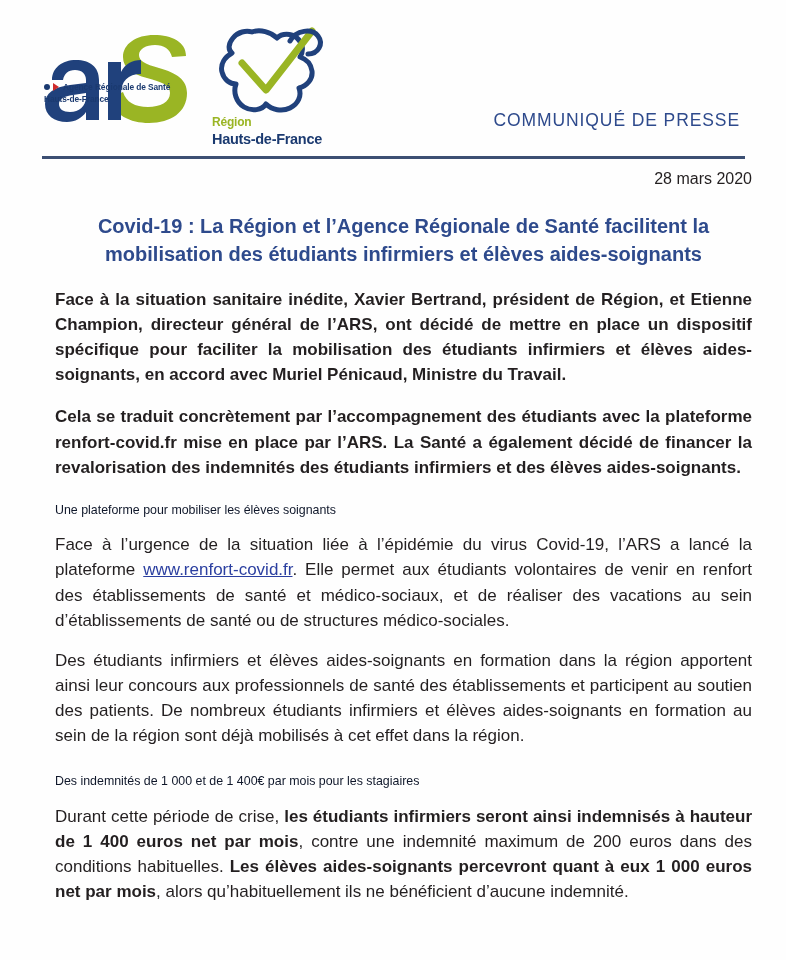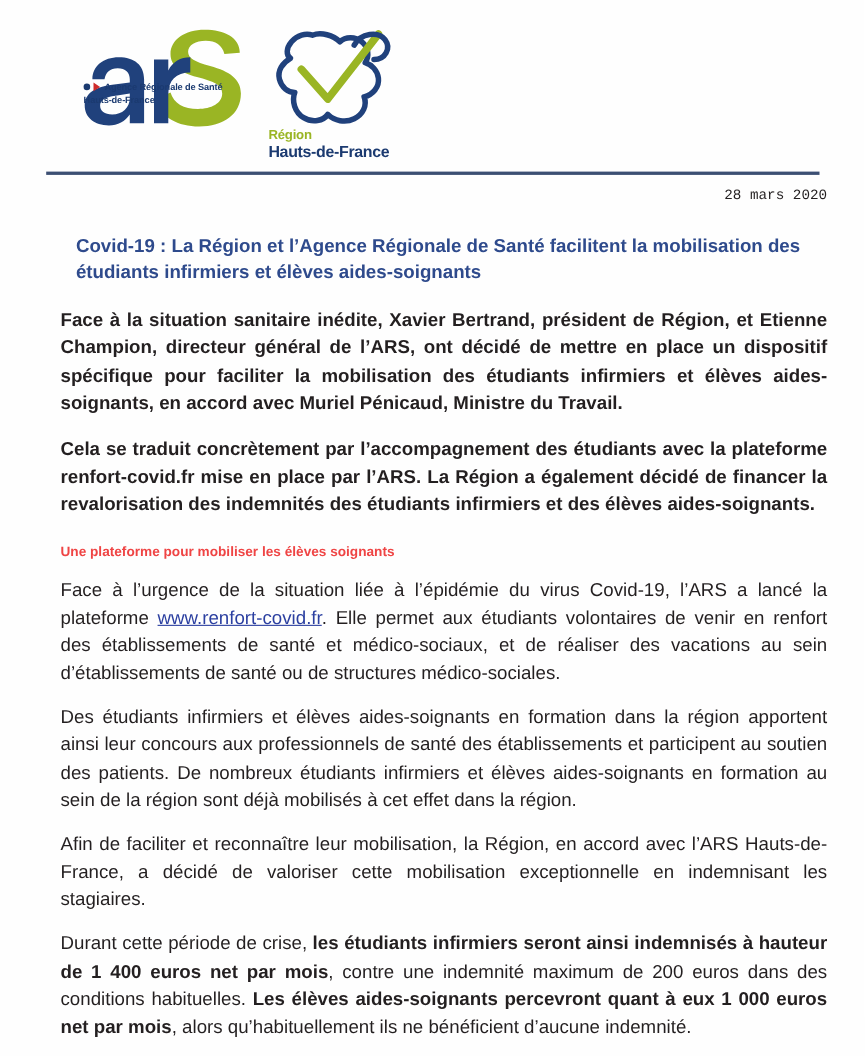--- a/index.html
+++ b/index.html
@@ -28,24 +28,24 @@
   
   .header {
     position: relative;
     height: 152px;
     padding: 0 42px;
     box-sizing: border-box;
   }
 
   .logos {
     position: absolute;
-    left: 72px;
+    left: 40px;
     top: 24px;
     display: flex;
-    align-items: flex-start;
+    align-items: flex-end;
     gap: 16px;
   }
 
   
   .ars-logo {
     position: relative;
     width: 152px;
     height: 120px;
   }
   .ars-wordmark {
@@ -152,57 +152,56 @@
     width: 703px;
     height: 2.5px;
     background: #3c4f73;
   }
 
   
   .doc-date {
     position: absolute;
     right: 34px;
     top: 170px;
-    font-size: 13px;
+    font-size: 16px;
     color: #231f20;
-    font-family: Liberation Mono, monospace;
   }
 
   .content {
     position: absolute;
     left: 55px;
     top: 212px;
     width: 697px;
   }
 
   .doc-title {
-    text-align: left;
-    font-size: 17px;
+    text-align: center;
+    font-size: 20px;
     font-weight: bold;
     color: #2e4a8c;
     line-height: 1.42;
     margin: 0 14px 18px 14px;
   }
 
   p.para {
     margin: 0 0 15px 0;
     font-size: 17px;
     line-height: 1.48;
     text-align: justify;
     color: #231f20;
   }
   p.para.lead {
     font-weight: bold;
     margin-bottom: 17px;
   }
 
   h2.section {
     font-size: 12.4px;
-    font-weight: bold;
-    color: #ef4444;
+    font-weight: normal;
+    color: #0f172a;
     margin: 22px 0 13px 0;
     line-height: 1.4;
   }
   h2.section.second {
     margin-top: 25px;
   }
 
   a.link {
     color: #2b3fa0;
   }
@@ -261,44 +260,45 @@
 
           <path d="M74 17 C80 6 96 4 102 12 C108 20 102 30 92 30" fill="none" stroke="#20417c" stroke-width="5" stroke-linecap="round"></path>
         </svg>
         <div class="hdf-text">
           <div class="hdf-region">Région</div>
           <div class="hdf-name">Hauts-de-France</div>
         </div>
       </div>
     </div>
 
+    <div class="cdp-title">COMMUNIQUÉ DE PRESSE</div>
   </div>
 
   <div class="rule"></div>
 
   <div class="doc-date">28 mars 2020</div>
 
   <div class="content">
 
     <h1 class="doc-title">Covid-19 : La Région et l’Agence Régionale de Santé facilitent la mobilisation des étudiants infirmiers et élèves aides-soignants</h1>
 
     <p class="para lead">Face à la situation sanitaire inédite, Xavier Bertrand, président de Région, et Etienne Champion, directeur général de l’ARS, ont décidé de mettre en place un dispositif spécifique pour faciliter la mobilisation des étudiants infirmiers et élèves aides-soignants, en accord avec Muriel Pénicaud, Ministre du Travail.</p>
 
-    <p class="para lead">Cela se traduit concrètement par l’accompagnement des étudiants avec la plateforme renfort-covid.fr mise en place par l’ARS. La Région a également décidé de financer la revalorisation des indemnités des étudiants infirmiers et des élèves aides-soignants.</p>
+    <p class="para lead">Cela se traduit concrètement par l’accompagnement des étudiants avec la plateforme renfort-covid.fr mise en place par l’ARS. La Santé a également décidé de financer la revalorisation des indemnités des étudiants infirmiers et des élèves aides-soignants.</p>
 
     <h2 class="section">Une plateforme pour mobiliser les élèves soignants</h2>
 
     <p class="para">
       <span>Face à l’urgence de la situation liée à l’épidémie du virus Covid-19, l’ARS a lancé la plateforme </span><a class="link" href="#">www.renfort-covid.fr</a><span>. Elle permet aux étudiants volontaires de venir en renfort des établissements de santé et médico-sociaux, et de réaliser des vacations au sein d’établissements de santé ou de structures médico-sociales.</span>
     </p>
 
     <p class="para">Des étudiants infirmiers et élèves aides-soignants en formation dans la région apportent ainsi leur concours aux professionnels de santé des établissements et participent au soutien des patients. De nombreux étudiants infirmiers et élèves aides-soignants en formation au sein de la région sont déjà mobilisés à cet effet dans la région.</p>
 
-
-    <p class="para">Afin de faciliter et reconnaître leur mobilisation, la Région, en accord avec l’ARS Hauts-de-France, a décidé de valoriser cette mobilisation exceptionnelle en indemnisant les stagiaires.</p>
+    <h2 class="section second">Des indemnités de 1 000 et de 1 400€ par mois pour les stagiaires</h2>
+
 
     <p class="para">
       <span>Durant cette période de crise, </span><span class="bu">les étudiants infirmiers seront ainsi indemnisés à hauteur de 1 400 euros net par mois</span><span>, contre une indemnité maximum de 200 euros dans des conditions habituelles. </span><span class="bu">Les élèves aides-soignants percevront quant à eux 1 000 euros net par mois</span><span>, alors qu’habituellement ils ne bénéficient d’aucune indemnité.</span>
     </p>
 
 
   </div>
 </div>
 
 </body></html>

